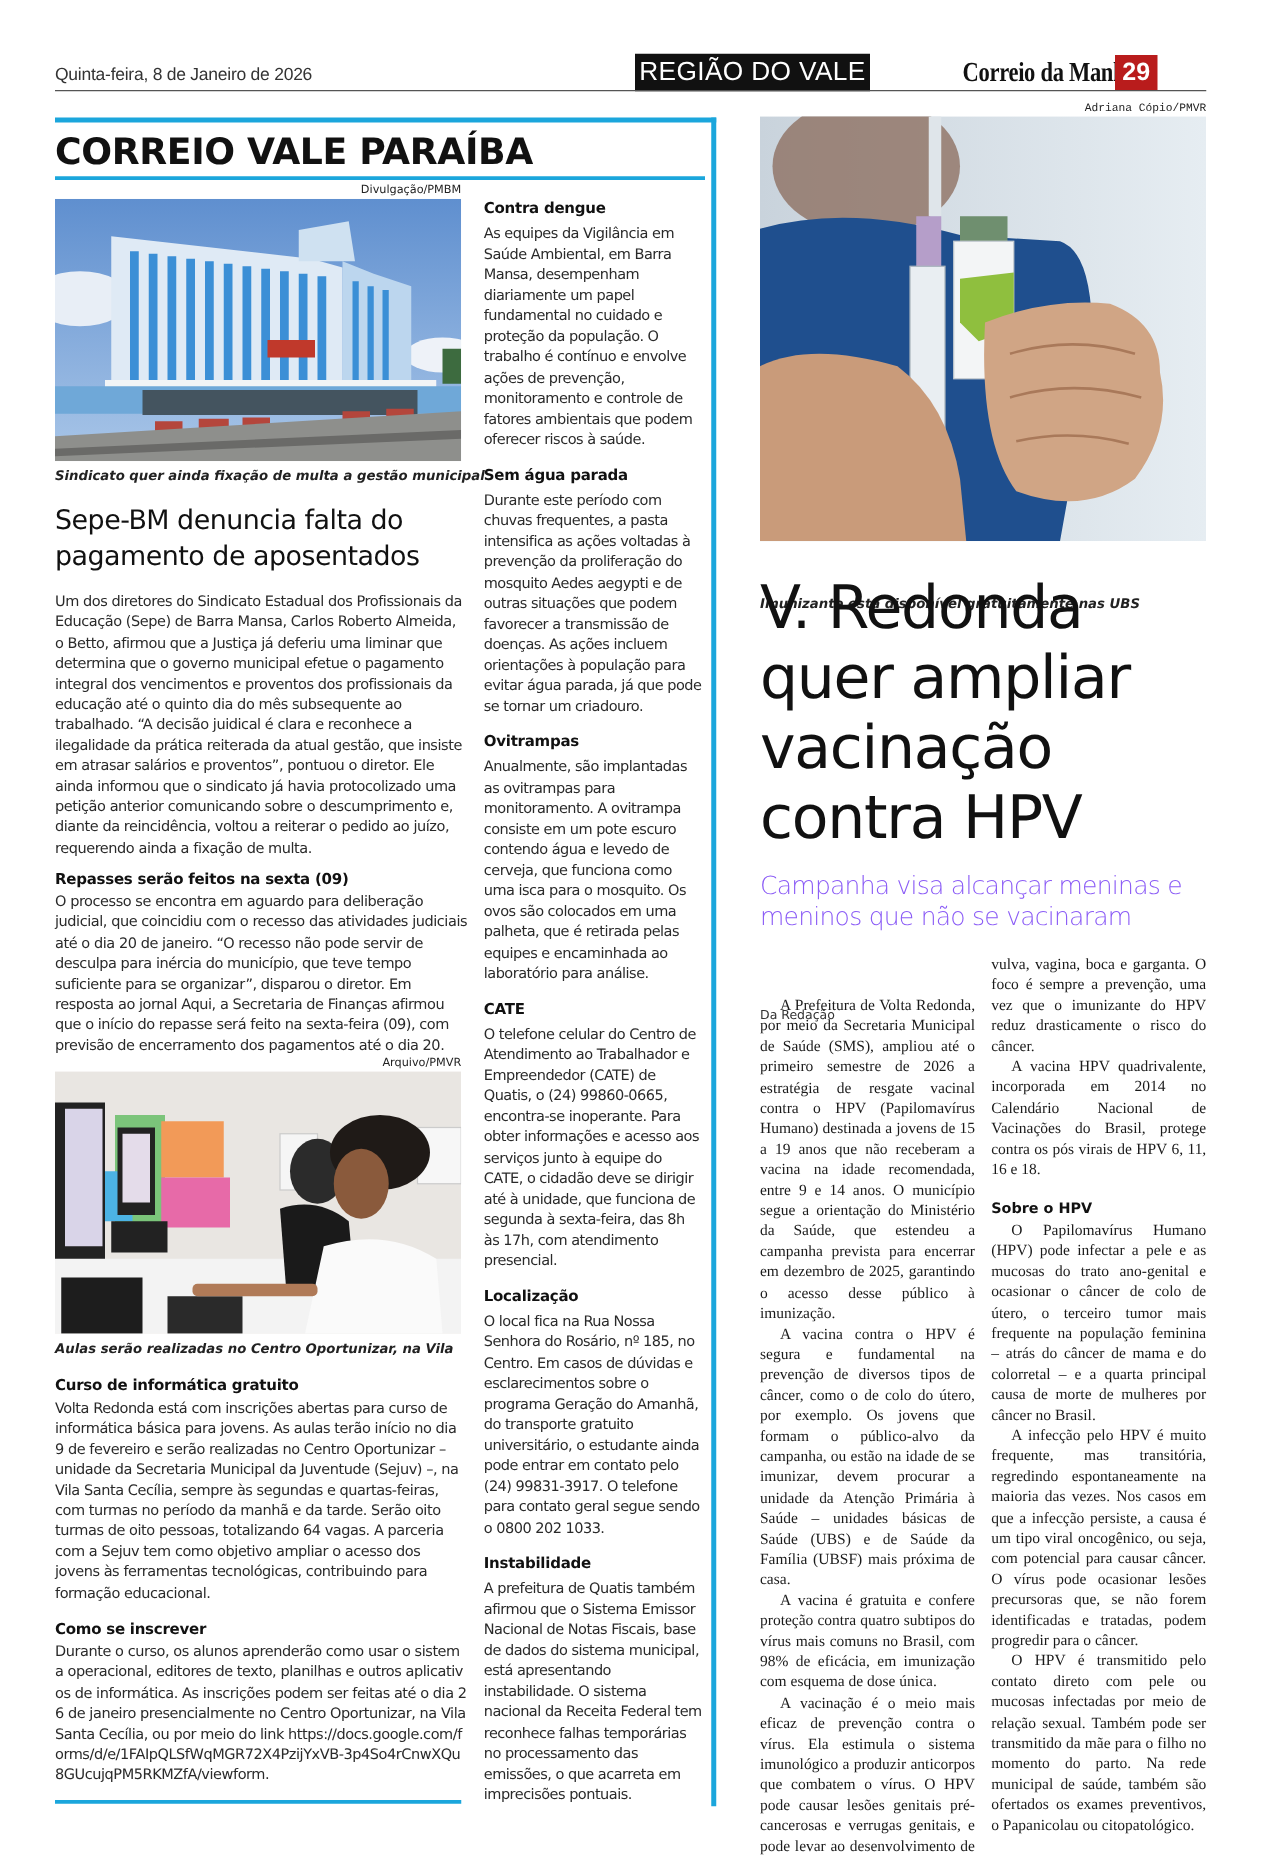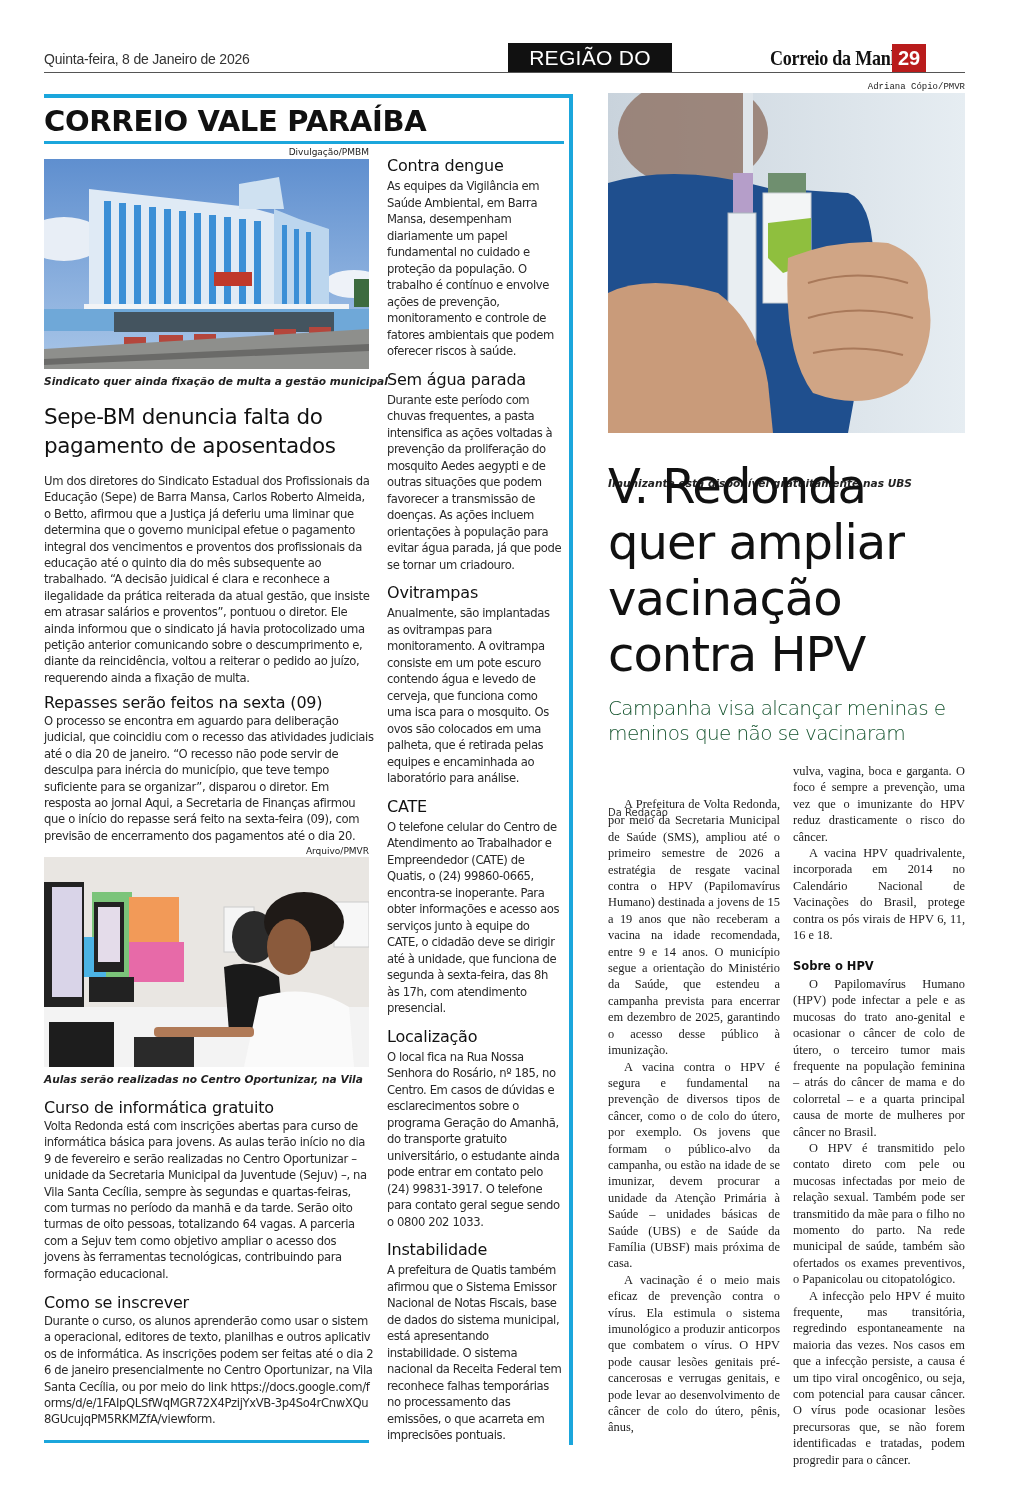--- a/index.html
+++ b/index.html
@@ -1,57 +1,57 @@
 <!DOCTYPE html>
 <html><head>
 <meta charset="utf-8">
 <style>
   * { box-sizing: border-box; margin: 0; padding: 0; }
   html, body { width: 1010px; height: 1488px; background: #ffffff; overflow: hidden; }
   body { position: relative; font-family: "DejaVu Sans", sans-serif; color: #1a1a1a; }
 
   
   .hdr-date { position: absolute; left: 44px; top: 51px; font-family: "Liberation Sans", sans-serif; font-size: 14px; color: #333; letter-spacing: -0.2px; }
-  .hdr-section { position: absolute; left: 508px; top: 43px; width: 164px; height: 30px; background: #111; color: #fff; font-family: "Liberation Sans", sans-serif; font-size: 21px; line-height: 30px; text-align: center; letter-spacing: 0.3px; }
+  .hdr-section { position: absolute; left: 508px; top: 43px; width: 188px; height: 30px; background: #111; color: #fff; font-family: "Liberation Sans", sans-serif; font-size: 21px; line-height: 30px; text-align: center; letter-spacing: 0.3px; }
   .hdr-brand { position: absolute; left: 770px; top: 45px; font-family: "Liberation Serif", serif; font-weight: bold; font-size: 22px; color: #111; transform: scaleX(0.82); transform-origin: left top; letter-spacing: -0.3px; }
   .hdr-page { position: absolute; left: 892px; top: 44px; width: 34px; height: 28px; background: #b91c1c; color: #fff; font-family: "Liberation Sans", sans-serif; font-weight: bold; font-size: 20px; line-height: 28px; text-align: center; }
   .hdr-rule { position: absolute; left: 44px; top: 72px; width: 921px; height: 1px; background: #555; }
 
   
   .box-top { position: absolute; left: 44px; top: 94px; width: 529px; height: 4px; background: #1ba6dc; }
   .box-right { position: absolute; left: 569px; top: 94px; width: 4px; height: 1351px; background: #1ba6dc; }
   .box-bottom { position: absolute; left: 44px; top: 1440px; width: 325px; height: 3px; background: #1ba6dc; }
   .section-title { position: absolute; left: 44px; top: 104px; font-family: "DejaVu Sans", sans-serif; font-weight: bold; font-size: 29px; color: #111; letter-spacing: -0.3px; }
   .section-rule { position: absolute; left: 44px; top: 141px; width: 520px; height: 3px; background: #1ba6dc; }
 
   .credit { position: absolute; font-family: "DejaVu Sans", sans-serif; font-size: 9px; color: #222; text-align: right; }
   .caption { position: absolute; font-family: "DejaVu Sans", sans-serif; font-style: italic; font-weight: bold; font-size: 10.6px; color: #222; white-space: nowrap; }
 
   .photo { position: absolute; overflow: hidden; }
 
   .col { position: absolute; font-family: "DejaVu Sans", sans-serif; color: #2a2a2a; }
   .col p { font-size: 11.6px; line-height: 16.4px; letter-spacing: -0.35px; }
-  .col h3 { font-weight: normal; font-size: 16px; line-height: 20px; color: #111; letter-spacing: -0.2px; }
+  .col h3 { font-weight: bold; font-size: 12px; line-height: 20px; color: #111; letter-spacing: -0.2px; }
 
   
   .left-headline { position: absolute; left: 44px; top: 402px; width: 330px; font-family: "DejaVu Sans", sans-serif; font-size: 21.5px; line-height: 29px; color: #111; letter-spacing: -0.4px; }
   .left-lead { left: 44px; top: 473px; width: 330px; }
   .left-sub1 { left: 44px; top: 693px; width: 330px; }
   .left-sub2 { left: 44px; top: 1098px; width: 330px; }
   .left-sub3 { left: 44px; top: 1293px; width: 330px; }
 
   
   .mid { left: 387px; width: 175px; }
   .mid h3 { margin-bottom: 2px; }
   .mid p { font-size: 11.6px; line-height: 16.5px; letter-spacing: -0.4px; }
   .mid .blk { margin-bottom: 10px; }
 
   
   .headline { position: absolute; left: 608px; top: 458px; width: 370px; font-family: "DejaVu Sans", sans-serif; font-size: 48px; line-height: 56px; color: #111; letter-spacing: -1px; }
-  .subhead { position: absolute; left: 608px; top: 696px; width: 370px; font-family: "DejaVu Sans", sans-serif; font-size: 20px; line-height: 25px; color: #14532d; font-weight: 300; letter-spacing: -0.6px; }
+  .subhead { position: absolute; left: 608px; top: 696px; width: 370px; font-family: "DejaVu Sans", sans-serif; font-size: 20px; line-height: 25px; color: #8b5cf6; font-weight: 300; letter-spacing: -0.6px; }
   .byline { position: absolute; left: 608px; top: 807px; font-family: "DejaVu Sans", sans-serif; font-size: 10px; color: #333; }
   .serif-col { position: absolute; width: 172px; font-family: "Liberation Serif", serif; font-size: 12.4px; line-height: 16.4px; color: #1a1a1a; text-align: justify; }
   .serif-col p { text-indent: 16px; }
   .serif-col p.noind { text-indent: 0; }
   .serif-col h4 { font-family: "DejaVu Sans", sans-serif; font-weight: bold; font-size: 11.5px; margin-top: 15px; margin-bottom: 1px; color: #111; }
   .rc1 { left: 608px; top: 796px; }
   .rc2 { left: 793px; top: 763px; }
 </style>
 </head>
 <body>
@@ -219,23 +219,24 @@
 </div>
 <div class="caption" style="left:608px; top:441px;margin-top:36px;">Imunizante está disponível gratuitamente nas UBS</div>
 
 <div class="headline">V. Redonda quer ampliar vacinação contra HPV</div>
 <div class="subhead">Campanha visa alcançar meninas e meninos que não se vacinaram</div>
 <div class="byline">Da Redação</div>
 
 <div class="serif-col rc1">
   <p>A Prefeitura de Volta Redonda, por meio da Secretaria Municipal de Saúde (SMS), ampliou até o primeiro semestre de 2026 a estratégia de resgate vacinal contra o HPV (Papilomavírus Humano) destinada a jovens de 15 a 19 anos que não receberam a vacina na idade recomendada, entre 9 e 14 anos. O município segue a orientação do Ministério da Saúde, que estendeu a campanha prevista para encerrar em dezembro de 2025, garantindo o acesso desse público à imunização.</p>
   <p>A vacina contra o HPV é segura e fundamental na prevenção de diversos tipos de câncer, como o de colo do útero, por exemplo. Os jovens que formam o público-alvo da campanha, ou estão na idade de se imunizar, devem procurar a unidade da Atenção Primária à Saúde – unidades básicas de Saúde (UBS) e de Saúde da Família (UBSF) mais próxima de casa.</p>
+  <p>A vacina é gratuita e confere proteção contra quatro subtipos do vírus mais comuns no Brasil, com 98% de eficácia, em imunização com esquema de dose única.</p>
   <p>A vacinação é o meio mais eficaz de prevenção contra o vírus. Ela estimula o sistema imunológico a produzir anticorpos que combatem o vírus. O HPV pode causar lesões genitais pré-cancerosas e verrugas genitais, e pode levar ao desenvolvimento de câncer de colo do útero, pênis, ânus,</p>
 </div>
 
 <div class="serif-col rc2">
   <p class="noind">vulva, vagina, boca e garganta. O foco é sempre a prevenção, uma vez que o imunizante do HPV reduz drasticamente o risco do câncer.</p>
   <p>A vacina HPV quadrivalente, incorporada em 2014 no Calendário Nacional de Vacinações do Brasil, protege contra os pós virais de HPV 6, 11, 16 e 18.</p>
   <h4>Sobre o HPV</h4>
   <p>O Papilomavírus Humano (HPV) pode infectar a pele e as mucosas do trato ano-genital e ocasionar o câncer de colo de útero, o terceiro tumor mais frequente na população feminina – atrás do câncer de mama e do colorretal – e a quarta principal causa de morte de mulheres por câncer no Brasil.</p>
+  <p>A infecção pelo HPV é muito frequente, mas transitória, regredindo espontaneamente na maioria das vezes. Nos casos em que a infecção persiste, a causa é um tipo viral oncogênico, ou seja, com potencial para causar câncer. O vírus pode ocasionar lesões precursoras que, se não forem identificadas e tratadas, podem progredir para o câncer.</p>
   <p>O HPV é transmitido pelo contato direto com pele ou mucosas infectadas por meio de relação sexual. Também pode ser transmitido da mãe para o filho no momento do parto. Na rede municipal de saúde, também são ofertados os exames preventivos, o Papanicolau ou citopatológico.</p>
-  <p>A infecção pelo HPV é muito frequente, mas transitória, regredindo espontaneamente na maioria das vezes. Nos casos em que a infecção persiste, a causa é um tipo viral oncogênico, ou seja, com potencial para causar câncer. O vírus pode ocasionar lesões precursoras que, se não forem identificadas e tratadas, podem progredir para o câncer.</p>
 </div>
 
 </body></html>

